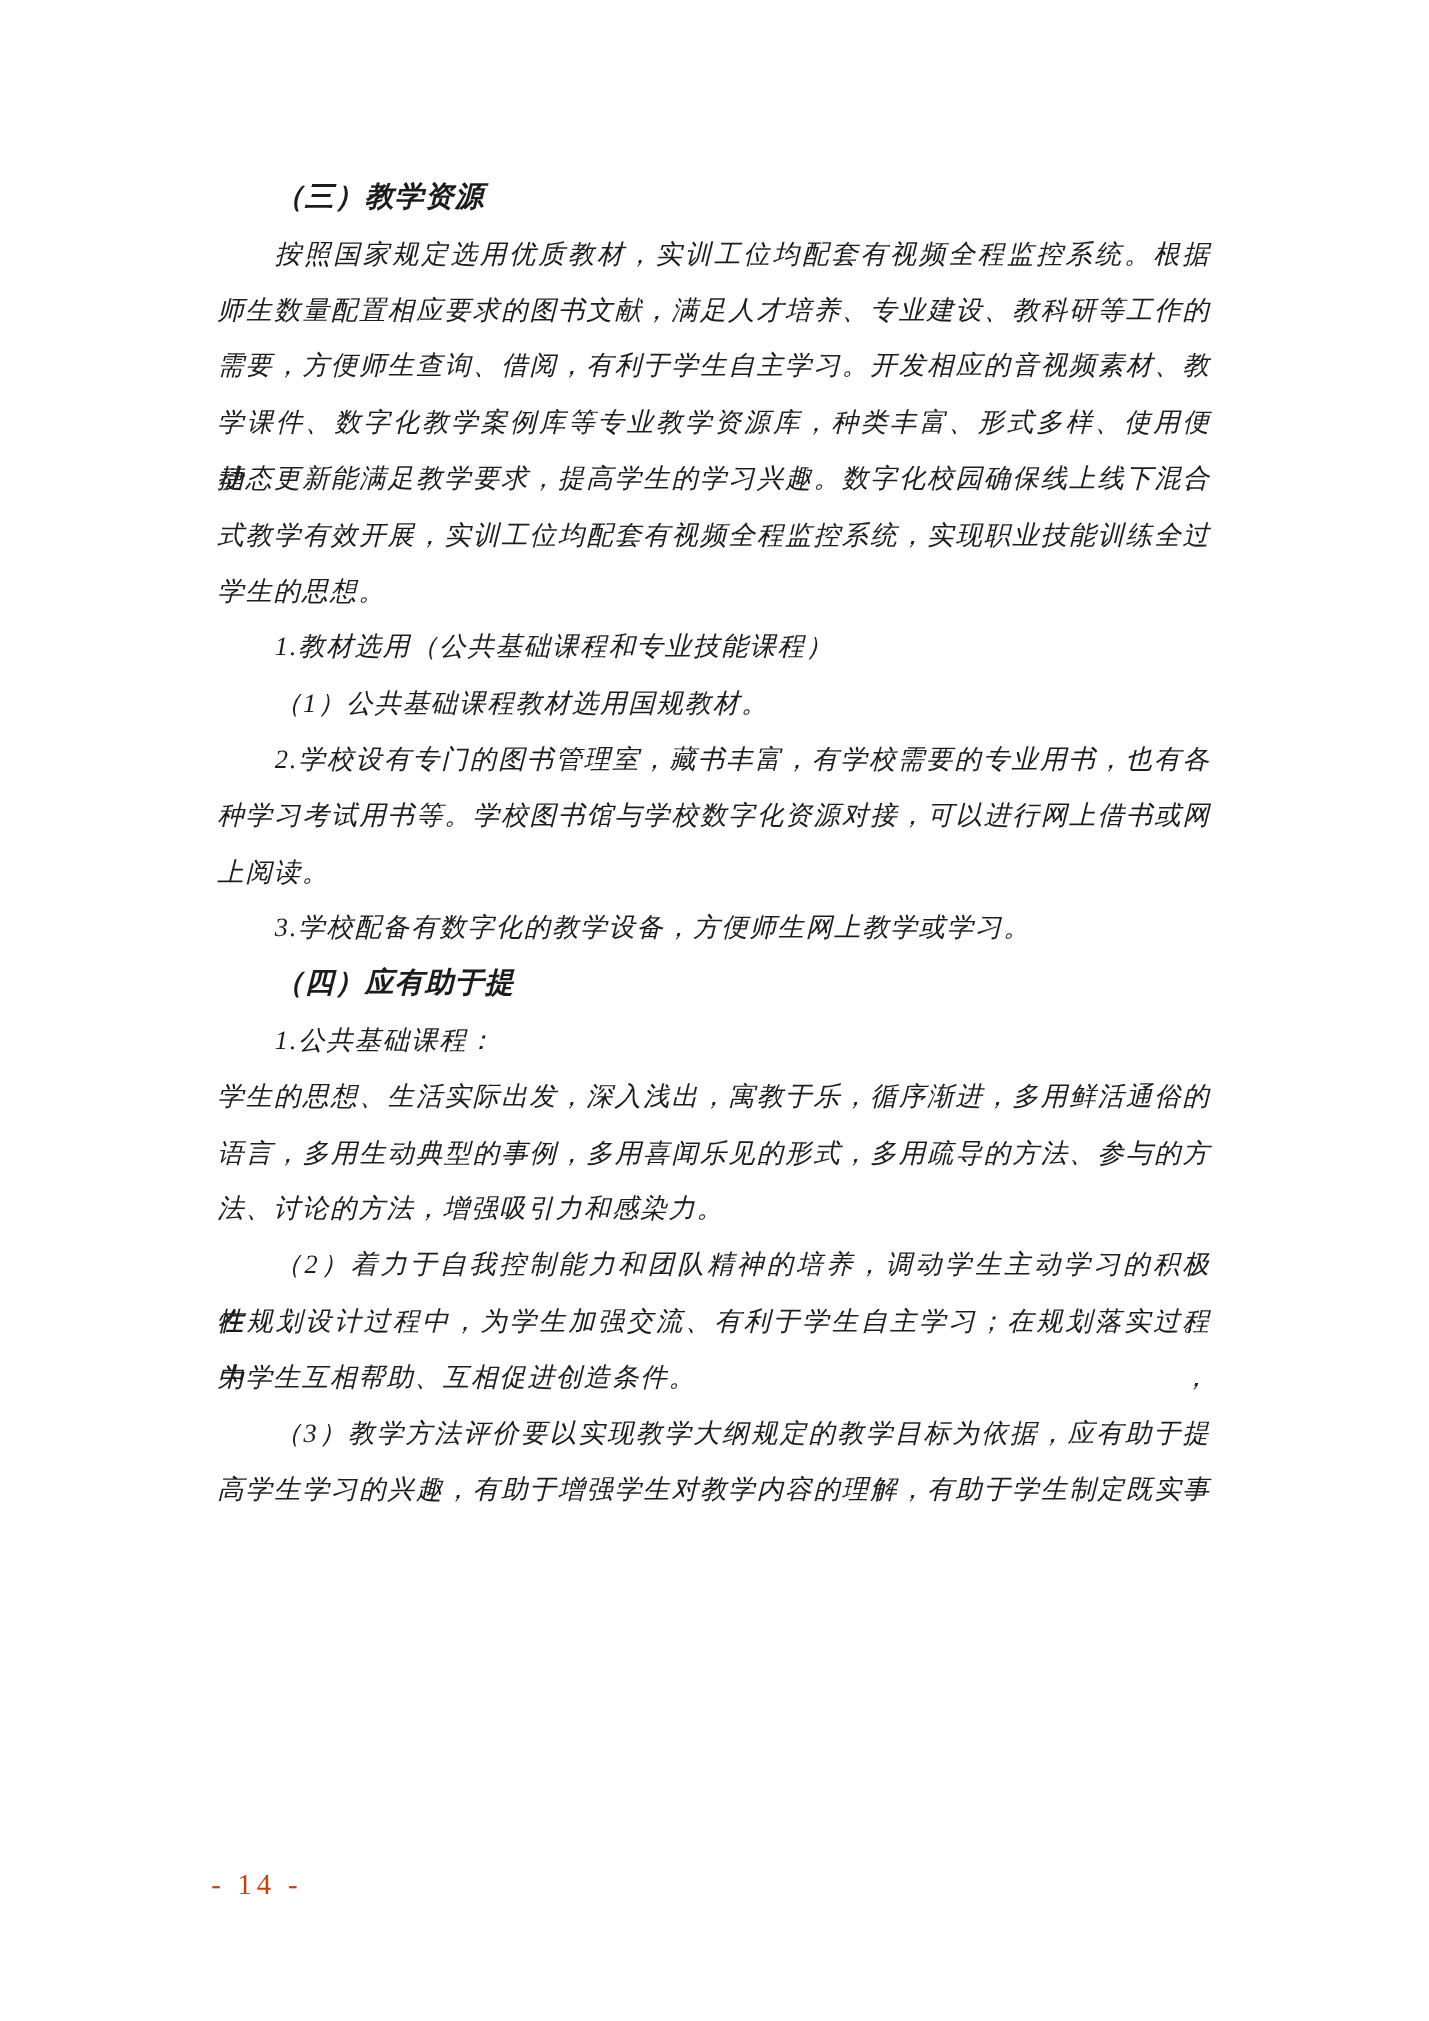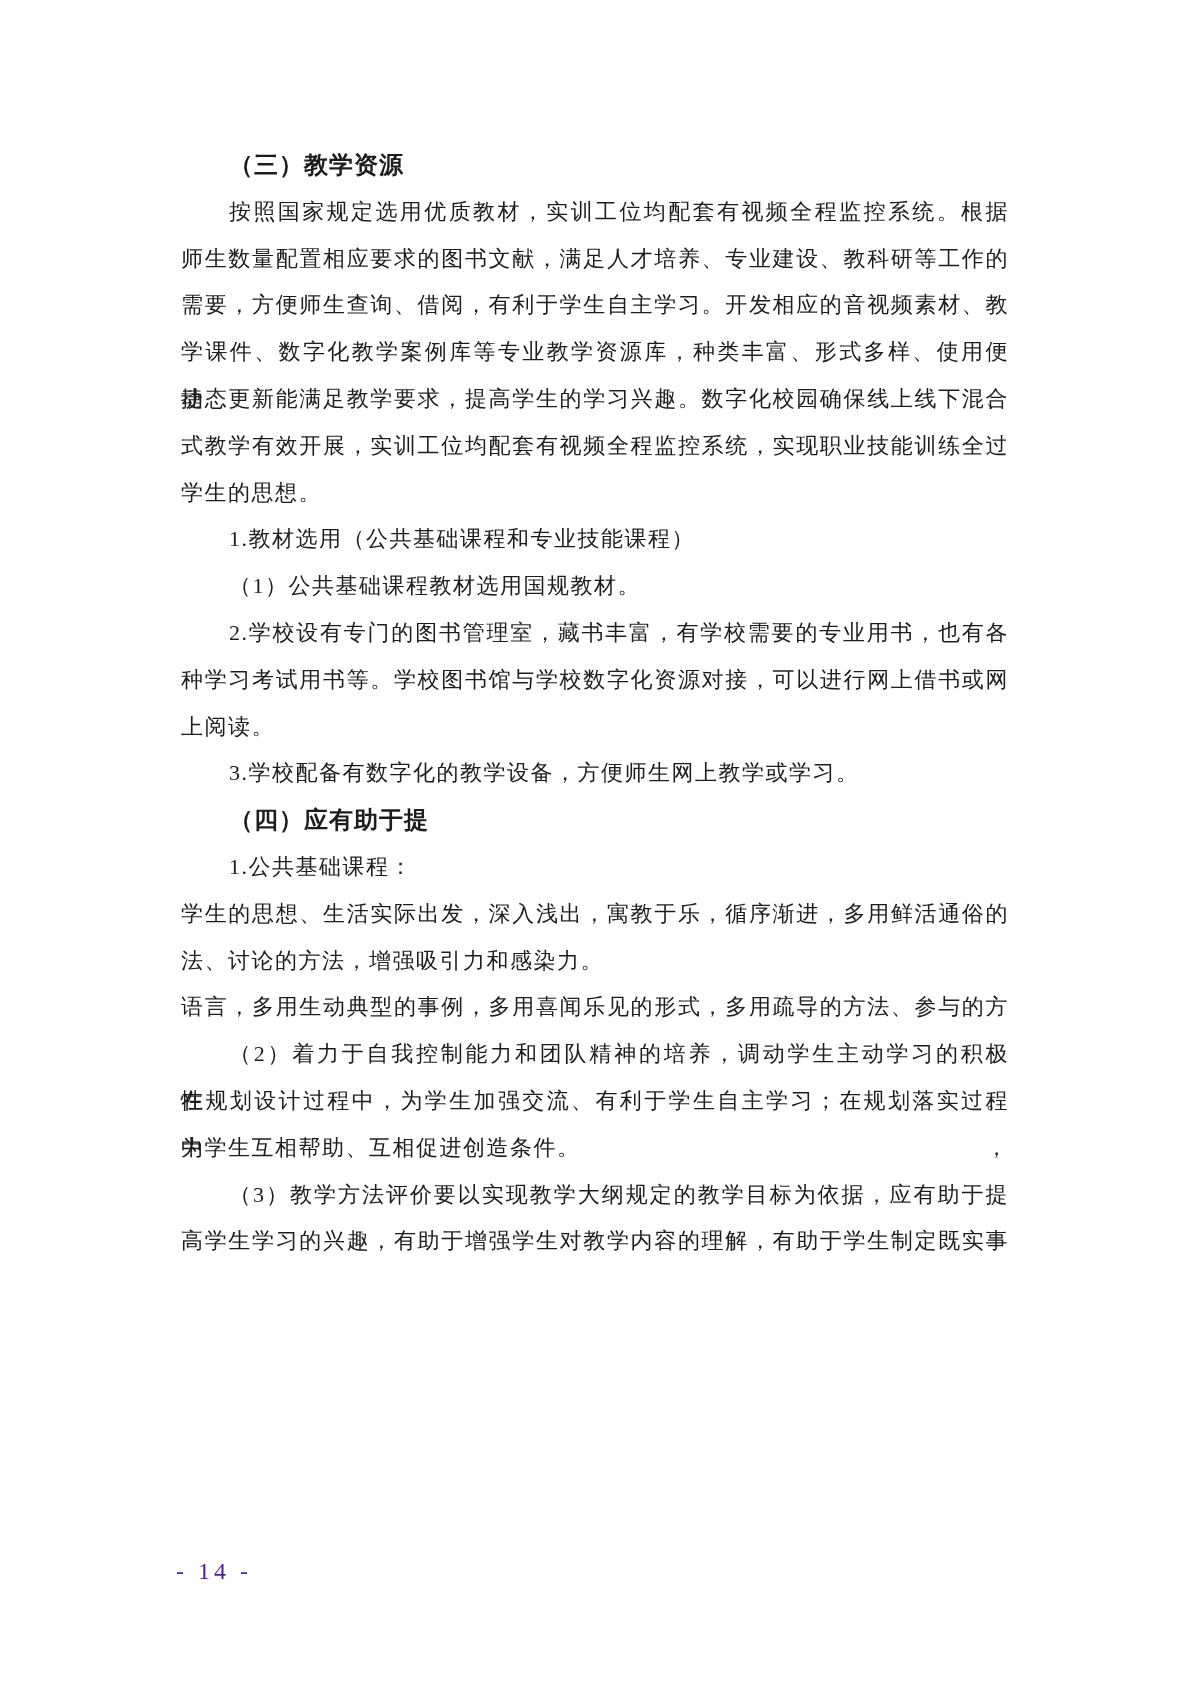--- a/index.html
+++ b/index.html
@@ -24,20 +24,21 @@
   }
   .doc-content {
     position: absolute;
     left: 181px;
     top: 142px;
     width: 828px;
   }
   .block {
     margin: 0;
     padding: 0;
+    font-style: italic;
   }
   .line {
     height: 46.8px;
     line-height: 46.8px;
     font-size: 22px;
     letter-spacing: 1.5px;
     text-align: justify;
     text-align-last: justify;
     overflow: visible;
   }
@@ -56,21 +57,21 @@
     text-align-last: left;
   }
   .page-number {
     position: absolute;
     left: 176px;
     top: 1551px;
     height: 40px;
     line-height: 40px;
     font-size: 24px;
     letter-spacing: 4px;
-    color: #4c1d95;
+    color: #c2410c;
   }
 </style>
 </head>
 <body>
 
 <div class="page">
   <div class="doc-content">
       <div class="block heading">
         <div class="line first last">（三）教学资源</div>
       </div>
@@ -98,22 +99,22 @@
         <div class="line first last">3.学校配备有数字化的教学设备，方便师生网上教学或学习。</div>
       </div>
       <div class="block heading">
         <div class="line first last">（四）应有助于提</div>
       </div>
       <div class="block paragraph">
         <div class="line first last">1.公共基础课程：</div>
       </div>
       <div class="block paragraph">
         <div class="line">学生的思想、生活实际出发，深入浅出，寓教于乐，循序渐进，多用鲜活通俗的</div>
+        <div class="line">语言，多用生动典型的事例，多用喜闻乐见的形式，多用疏导的方法、参与的方</div>
         <div class="line last">法、讨论的方法，增强吸引力和感染力。</div>
-        <div class="line">语言，多用生动典型的事例，多用喜闻乐见的形式，多用疏导的方法、参与的方</div>
       </div>
       <div class="block paragraph">
         <div class="line first">（2）着力于自我控制能力和团队精神的培养，调动学生主动学习的积极性。</div>
         <div class="line">在规划设计过程中，为学生加强交流、有利于学生自主学习；在规划落实过程中，</div>
         <div class="line last">为学生互相帮助、互相促进创造条件。</div>
       </div>
       <div class="block paragraph">
         <div class="line first">（3）教学方法评价要以实现教学大纲规定的教学目标为依据，应有助于提</div>
         <div class="line">高学生学习的兴趣，有助于增强学生对教学内容的理解，有助于学生制定既实事</div>
       </div>

